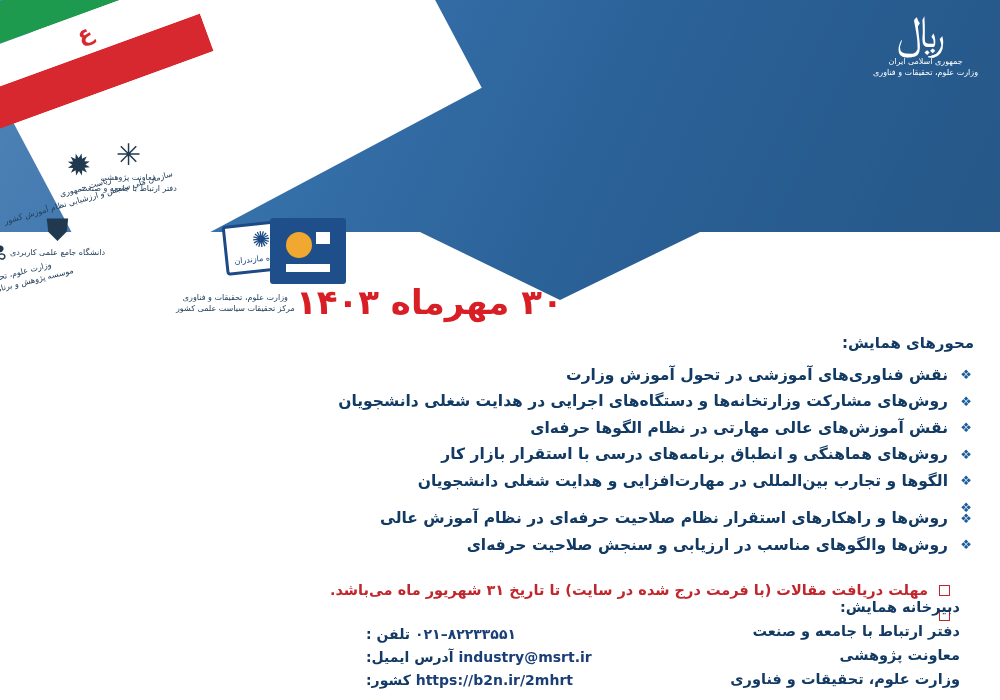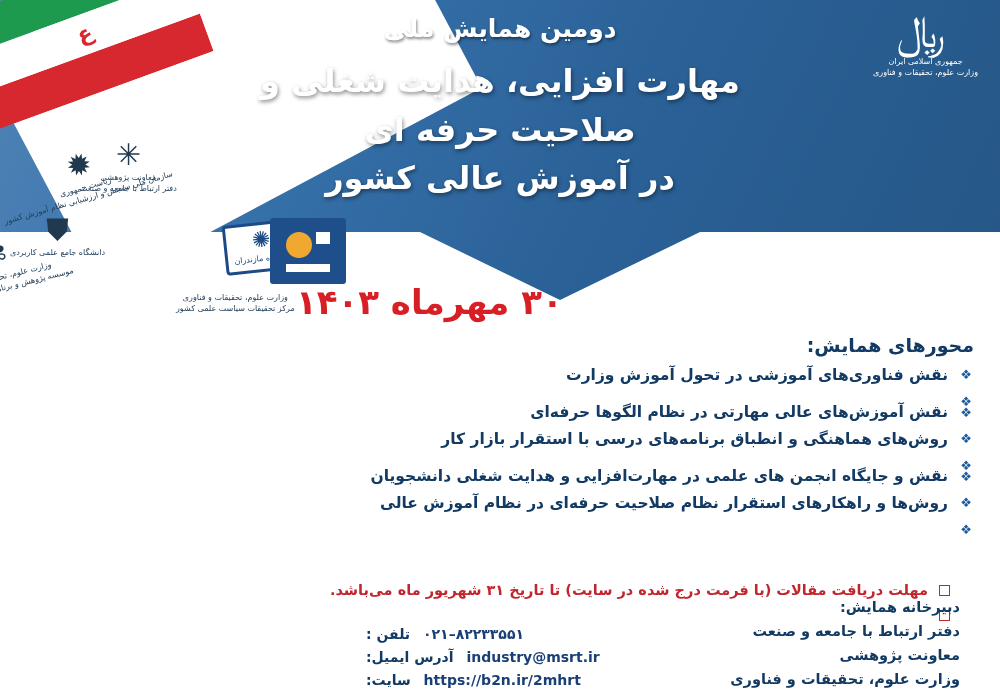--- a/index.html
+++ b/index.html
@@ -160,21 +160,21 @@
     color: #d81f26;
     letter-spacing: 1px;
     text-shadow: 1px 1px 0 rgba(255,255,255,.9);
   }
 
   
   .topics-head {
     position: absolute;
     right: 26px;
     top: 334px;
-    font-size: 19px;
+    font-size: 15px;
     font-weight: bold;
     color: #123a63;
   }
   .topics {
     position: absolute;
     right: 26px;
     top: 362px;
     width: 950px;
     list-style: none;
     margin: 0;
@@ -242,47 +242,39 @@
     bottom: 8px;
     text-align: left;
     color: #1a3f77;
     font-size: 14px;
     font-weight: bold;
     line-height: 1.65;
     direction: rtl;
   }
   .contact .row { white-space: nowrap; }
   .contact .lbl { color: #123a63; margin-left: 36px; }
-  .contact .val { color: #1a3f77; direction: ltr; unicode-bidi: embed; margin-left: 8px; }
+  .contact .val { color: #1a3f77; direction: ltr; unicode-bidi: embed; }
 </style>
 </head>
 <body>
 
 <div class="poster">
 
   <div class="banner"></div>
   <div class="banner-sheen"></div>
   <div class="banner-wedge"></div>
 
   <div class="flag">
     <div class="stripe green"></div>
     <div class="stripe white">
       <span class="emblem">ع</span>
     </div>
     <div class="stripe red"></div>
   </div>
 
-  <div class="title-block">
-    <div class="title-small">دومین همایش ملی</div>
-    <div class="title-main">
-      <div>مهارت افزایی، هدایت شغلی و</div>
-      <div>صلاحیت حرفه ای</div>
-      <div>در آموزش عالی کشور</div>
-    </div>
-  </div>
 
   <div class="logo logo-ministry">
     <div class="mark">﷼</div>
     <div class="cap">جمهوری اسلامی ایران<br>وزارت علوم، تحقیقات و فناوری</div>
   </div>
 
   <div class="logo logo-sanjesh">
     <div class="mark">✹</div>
     <div class="cap">ریاست جمهوری<br>سازمان ملی سنجش و ارزشیابی نظام آموزش کشور</div>
   </div>
@@ -315,27 +307,27 @@
   <div class="logo logo-karbordi">
     <div class="mark">⛊</div>
     <div class="cap">دانشگاه جامع علمی کاربردی</div>
   </div>
 
   <div class="date">۳۰ مهرماه ۱۴۰۳</div>
 
   <div class="topics-head">محورهای همایش:</div>
   <ul class="topics">
     <li><span class="bullet">❖</span><span>نقش فناوری‌های آموزشی در تحول آموزش وزارت</span></li>
-    <li><span class="bullet">❖</span></li>
+    <li><span class="bullet">❖</span><span>روش‌های مشارکت وزارتخانه‌ها و دستگاه‌های اجرایی در هدایت شغلی دانشجویان</span></li>
     <li><span class="bullet">❖</span><span>نقش آموزش‌های عالی مهارتی در نظام الگوها حرفه‌ای</span></li>
     <li><span class="bullet">❖</span><span>روش‌های هماهنگی و انطباق برنامه‌های درسی با استقرار بازار کار</span></li>
+    <li><span class="bullet">❖</span><span>الگوها و تجارب بین‌المللی در مهارت‌افزایی و هدایت شغلی دانشجویان</span></li>
     <li><span class="bullet">❖</span></li>
-    <li><span class="bullet">❖</span><span>نقش و جایگاه انجمن های علمی در مهارت‌افزایی و هدایت شغلی دانشجویان</span></li>
     <li><span class="bullet">❖</span><span>روش‌ها و راهکارهای استقرار نظام صلاحیت حرفه‌ای در نظام آموزش عالی</span></li>
-    <li><span class="bullet">❖</span></li>
+    <li><span class="bullet">❖</span><span>روش‌ها والگوهای مناسب در ارزیابی و سنجش صلاحیت حرفه‌ای</span></li>
   </ul>
 
   <ul class="notes">
     <li><span class="sq"></span><span>مهلت دریافت مقالات (با فرمت درج شده در سایت) تا تاریخ ۳۱ شهریور ماه می‌باشد.</span></li>
     <li><span class="sq"></span></li>
   </ul>
 
   <div class="secretariat">
     <div>دبیرخانه همایش:</div>
     <div>دفتر ارتباط با جامعه و صنعت</div>
@@ -347,17 +339,17 @@
     <div class="row">
       <span class="val">۰۲۱–۸۲۲۳۳۵۵۱</span>
       <span class="lbl">تلفن :</span>
     </div>
     <div class="row">
       <span class="val">industry@msrt.ir</span>
       <span class="lbl">آدرس ایمیل:</span>
     </div>
     <div class="row">
       <span class="val">https://b2n.ir/2mhrt</span>
-      <span class="lbl">سایت:</span>
+      <span class="lbl">کشور:</span>
     </div>
   </div>
 
 </div>
 
 </body></html>

